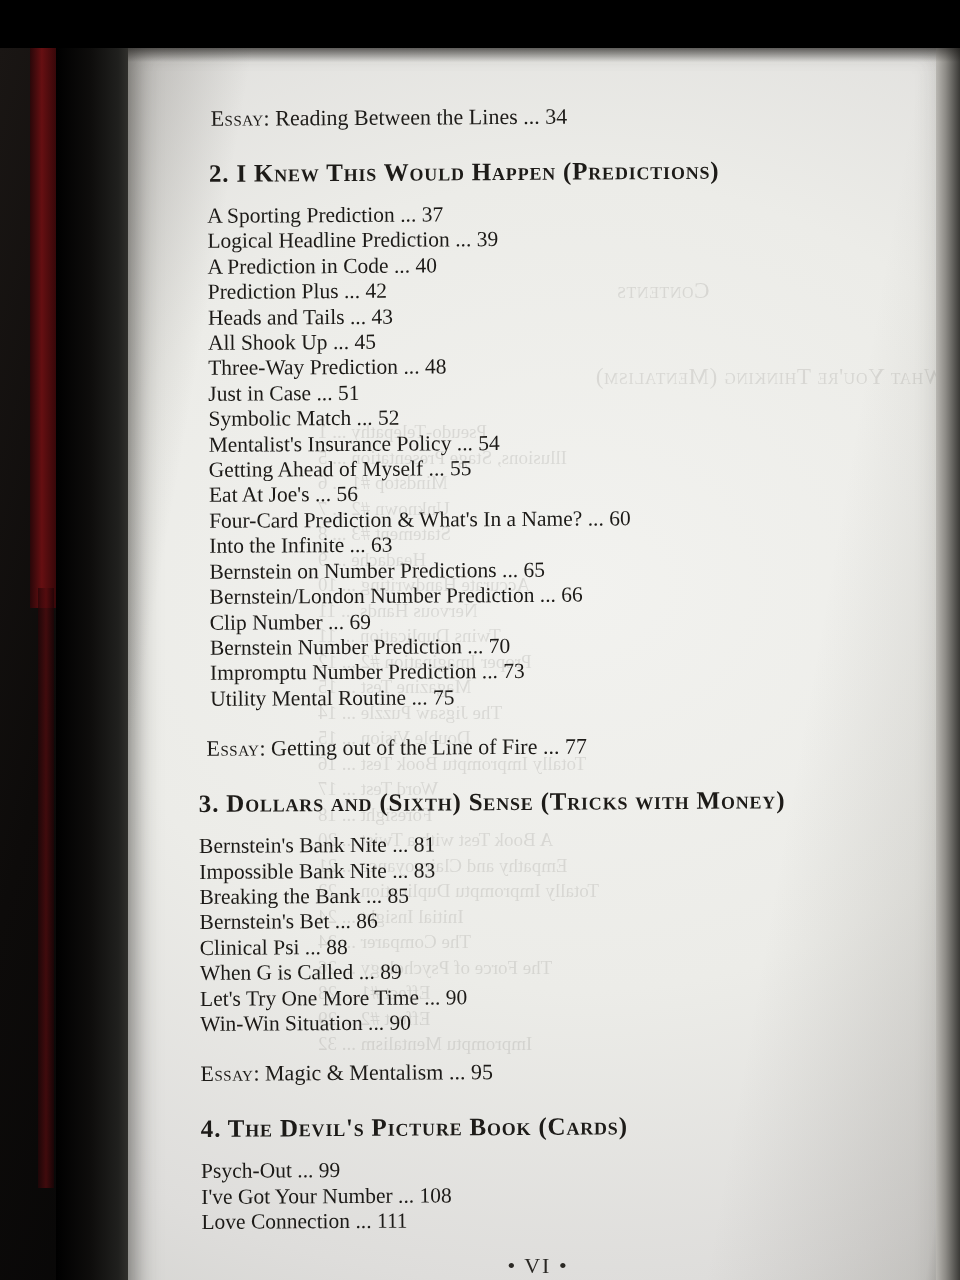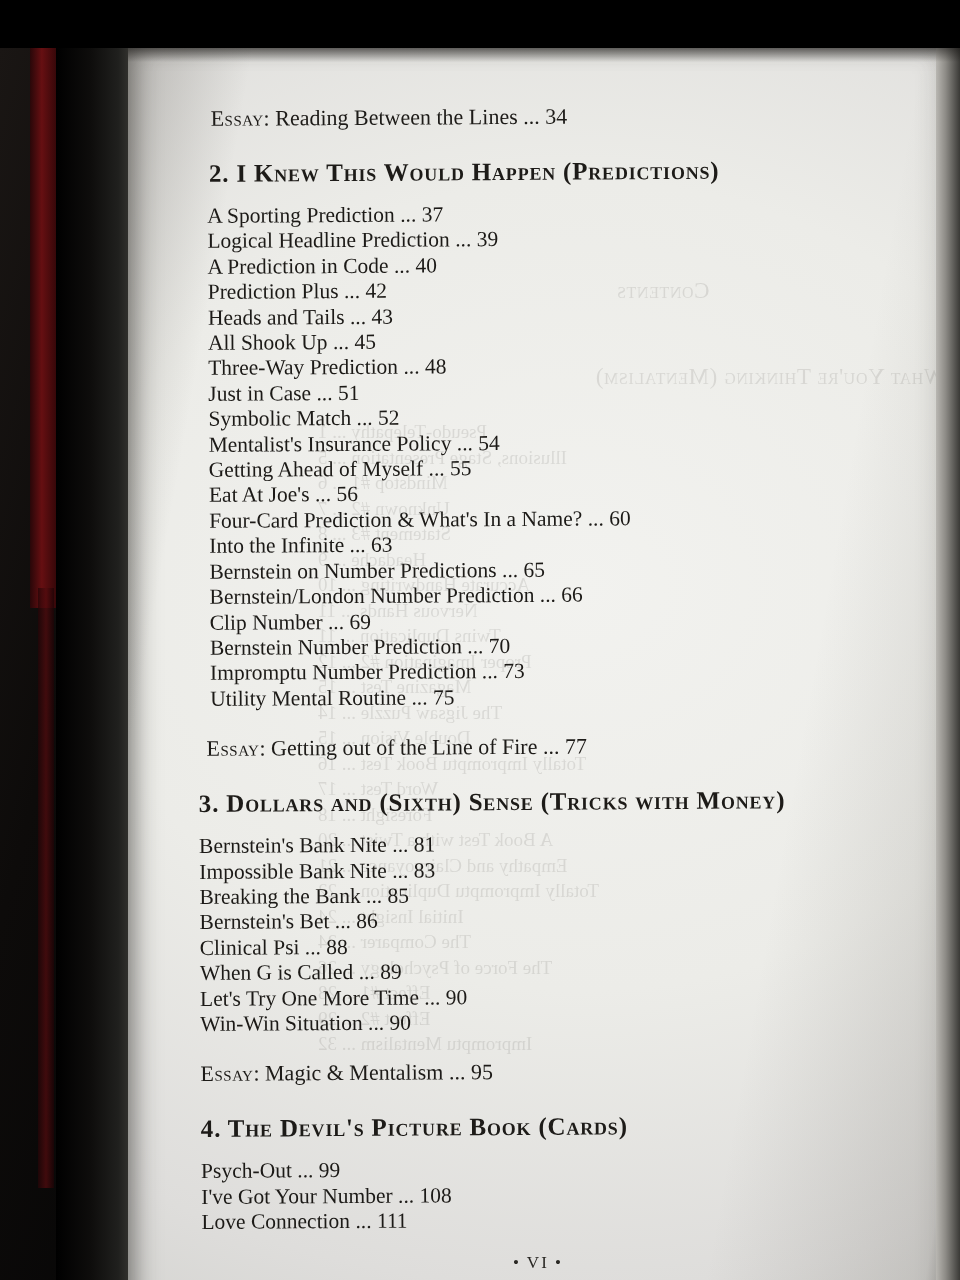--- a/index.html
+++ b/index.html
@@ -177,21 +177,21 @@
   .essay-2 { margin-top: 22px; margin-left: 8px; }
   .essay-3 { margin-top: 22px; margin-left: 0px; }
 
   .folio {
     position: absolute;
     left: 128px;
     top: 1205px;
     width: 820px;
     text-align: center;
     font-variant: small-caps;
-    font-size: 17px;
+    font-size: 22px;
     letter-spacing: 2px;
     color: #2a2824;
   }
 
   
   .warp { transform: rotate(-0.35deg); transform-origin: 50% 50%; }
 </style>
 </head>
 <body>
 

